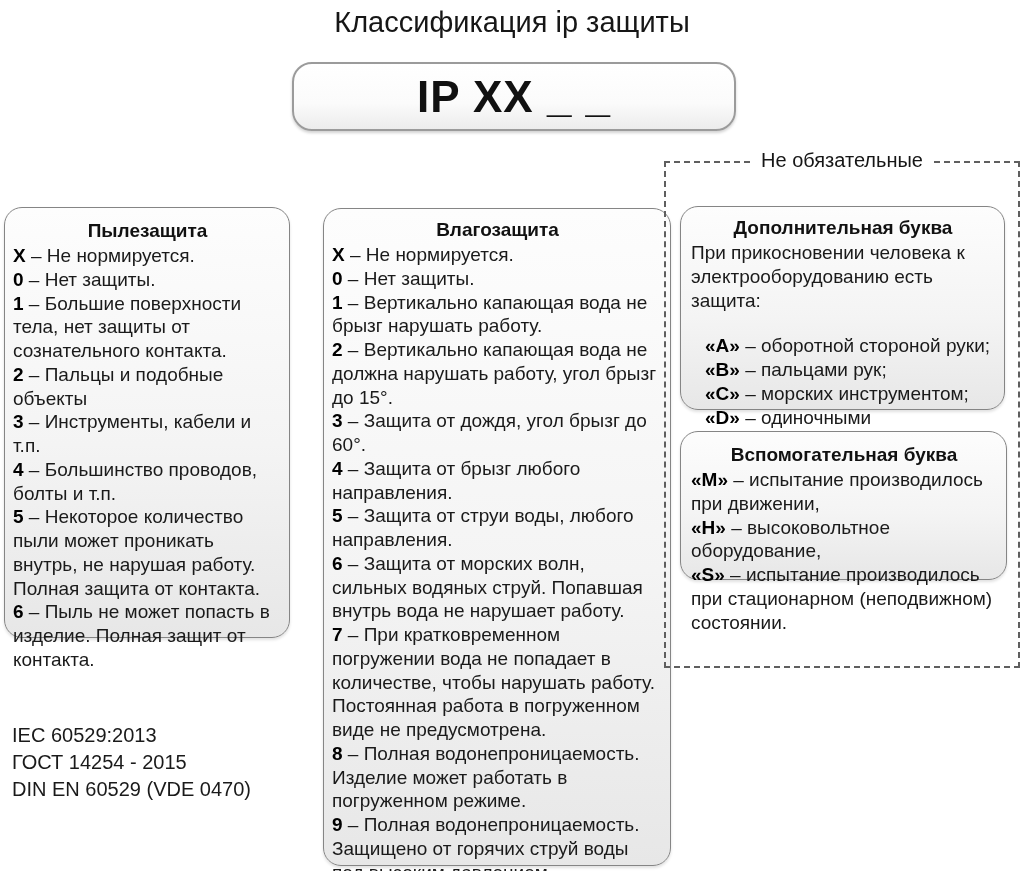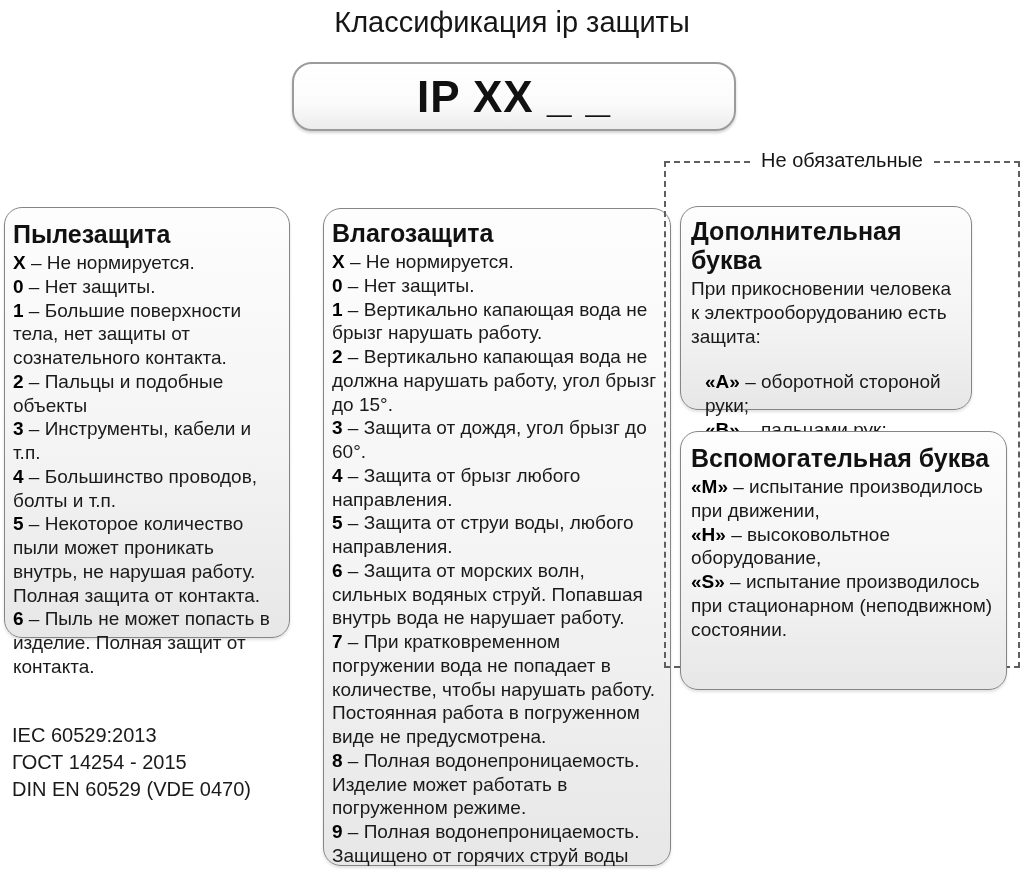--- a/index.html
+++ b/index.html
@@ -20,33 +20,33 @@
   }
   .ip-box span{font-size:44px;font-weight:700;letter-spacing:1px;color:#111;}
   .box{
     position:absolute;border:1px solid #858585;border-radius:18px;
     background:linear-gradient(180deg,#fdfdfd 0%,#f4f4f4 55%,#e7e7e7 100%);
     box-shadow:0 2px 3px rgba(0,0,0,0.12);
     box-sizing:border-box;
   }
   .dust-box{left:4px;top:207px;width:286px;height:431px;padding:12px 7px 8px 8px;}
   .moisture-box{left:323px;top:208px;width:348px;height:658px;padding:10px 7px 8px 8px;}
-  .box-heading{font-size:25px;font-weight:700;text-align:left;margin:0 0 2px 0;color:#111;}
+  .box-heading{font-size:19px;font-weight:700;text-align:center;margin:0 0 2px 0;color:#111;}
   .entry{margin:0;font-size:19px;line-height:1.25;color:#1a1a1a;}
   .entry b{font-weight:700;color:#000;}
   .dashed-group{
     position:absolute;left:664px;top:161px;width:356px;height:507px;
     border:2px dashed #5f5f5f;box-sizing:border-box;
   }
   .group-label{
     position:absolute;top:-14px;left:50%;transform:translateX(-50%);
     background:#ffffff;padding:0 10px;font-size:20px;white-space:nowrap;color:#161616;
   }
-  .additional-box{left:14px;top:43px;width:292px;height:204px;padding:10px 9px 8px 10px;}
-  .auxiliary-box{left:14px;top:268px;width:327px;height:259px;padding:12px 9px 8px 10px;}
+  .additional-box{left:14px;top:43px;width:325px;height:204px;padding:10px 9px 8px 10px;}
+  .auxiliary-box{left:14px;top:268px;width:327px;height:149px;padding:12px 9px 8px 10px;}
   .intro{margin:0;font-size:19px;line-height:1.25;color:#1a1a1a;}
   .letters{margin-top:22px;padding-left:14px;}
   .standards{position:absolute;left:12px;top:722px;font-size:20px;line-height:27px;color:#1a1a1a;}
   .standards div{margin:0;}
 </style>
 </head>
 <body>
 
 <div class="canvas">
 

